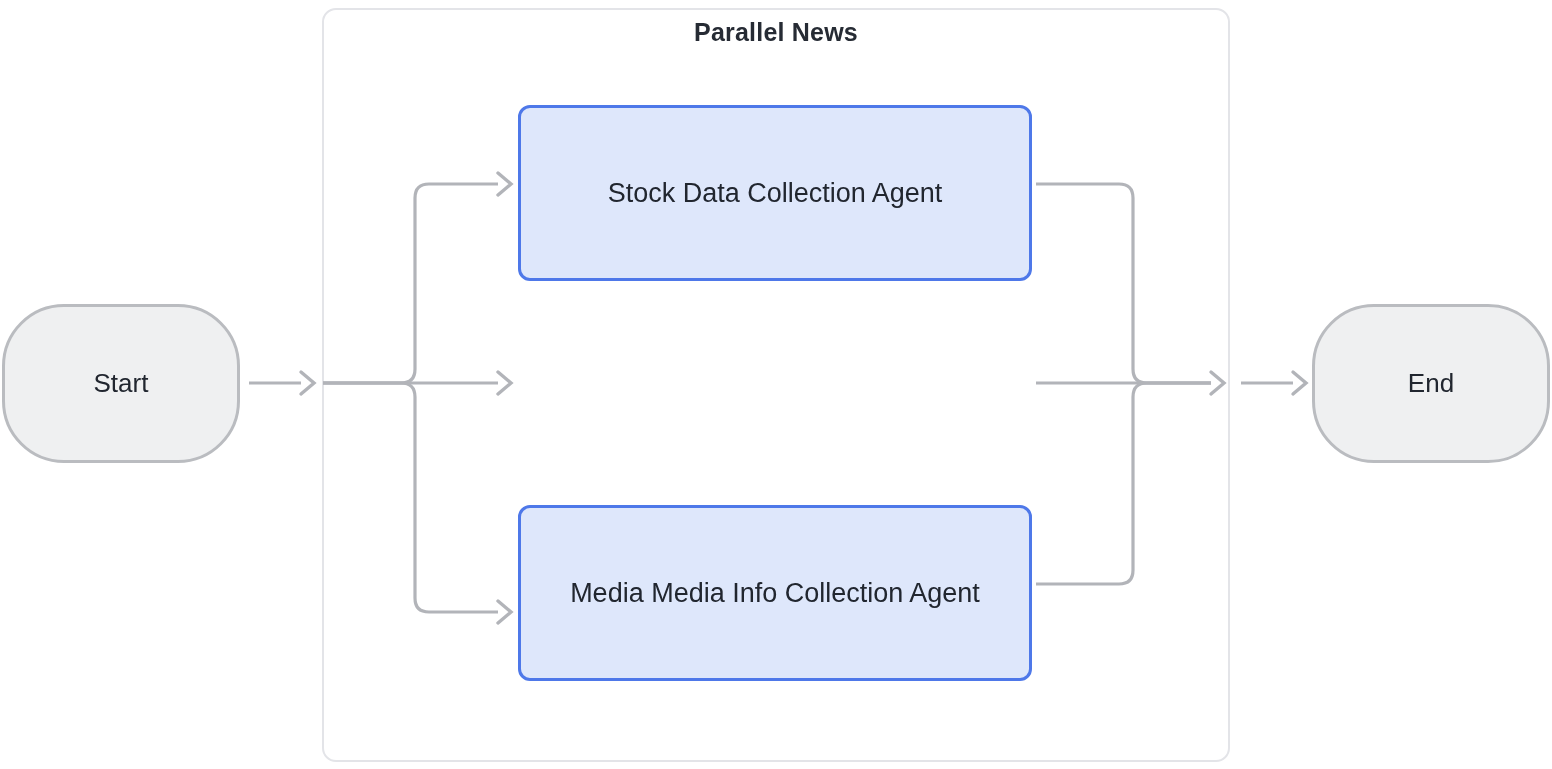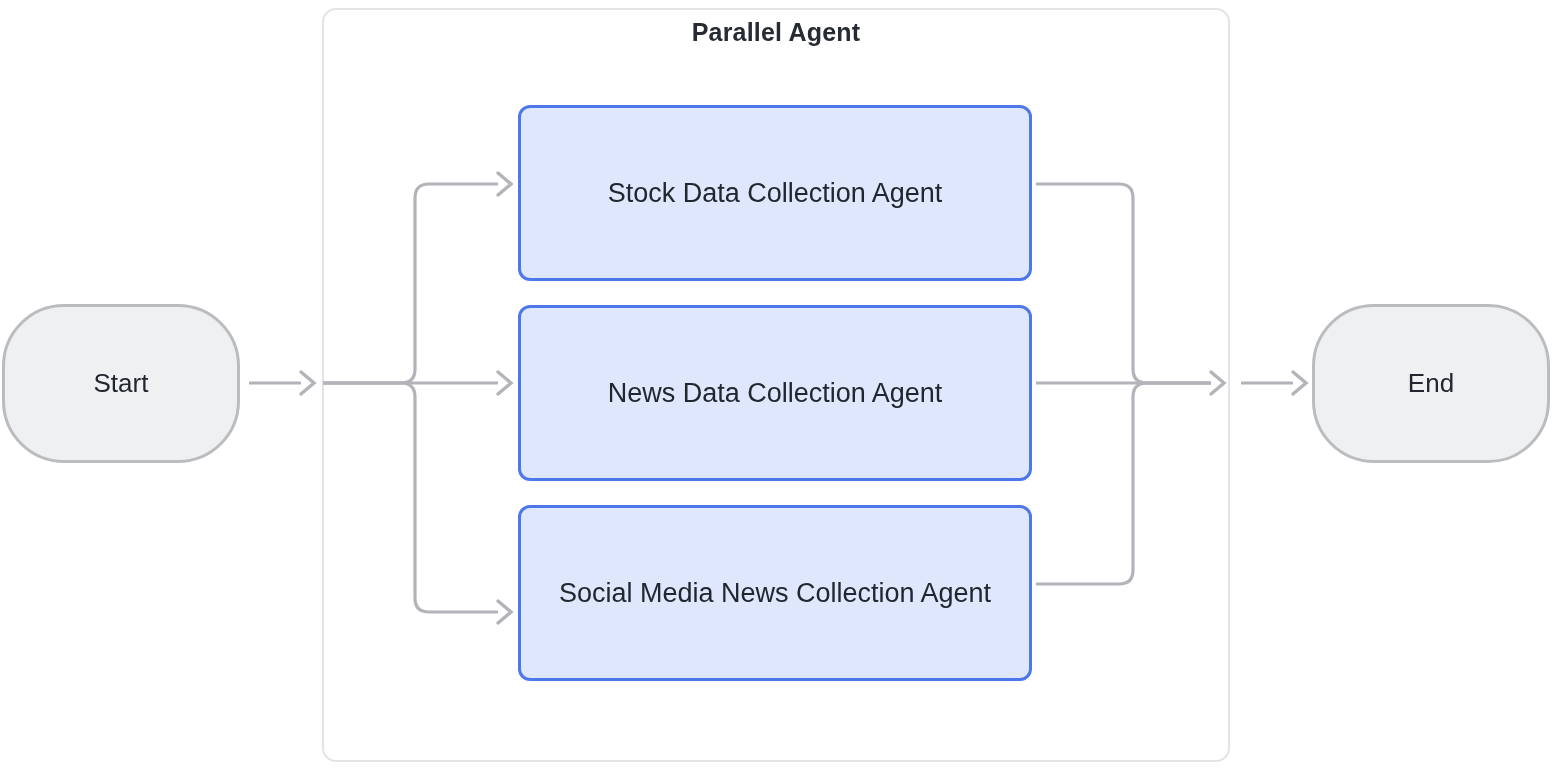--- a/index.html
+++ b/index.html
@@ -90,21 +90,21 @@
     stroke-linecap: round;
     stroke-linejoin: miter;
   }
 </style>
 </head>
 <body>
 
 <div class="canvas">
 
   <div class="group-box"></div>
-  <div class="group-title">Parallel Agent</div>
+  <div class="group-title">Parallel News</div>
 
   <svg class="edges" viewBox="0 0 1552 769">
 
     <path class="edge" d="M 249 383 H 301"></path>
     <path class="arrowhead" d="M 301 372 L 314 383 L 301 394"></path>
 
     <path class="edge" d="M 323 383 H 401 Q 415 383 415 369 V 198 Q 415 184 429 184 H 498"></path>
     <path class="arrowhead" d="M 498 173 L 511 184 L 498 195"></path>
 
     <path class="edge" d="M 323 383 H 498"></path>
@@ -123,25 +123,22 @@
   </svg>
 
   <div class="terminal start">
     <span>Start</span>
   </div>
 
   <div class="agent a0">
     <span>Stock Data Collection Agent</span>
   </div>
 
-  <div class="agent a1">
-    <span>News Data Collection Agent</span>
-  </div>
 
   <div class="agent a2">
-    <span>Social Media News Collection Agent</span>
+    <span>Media Media Info Collection Agent</span>
   </div>
 
   <div class="terminal end">
     <span>End</span>
   </div>
 
 </div>
 
 </body></html>

